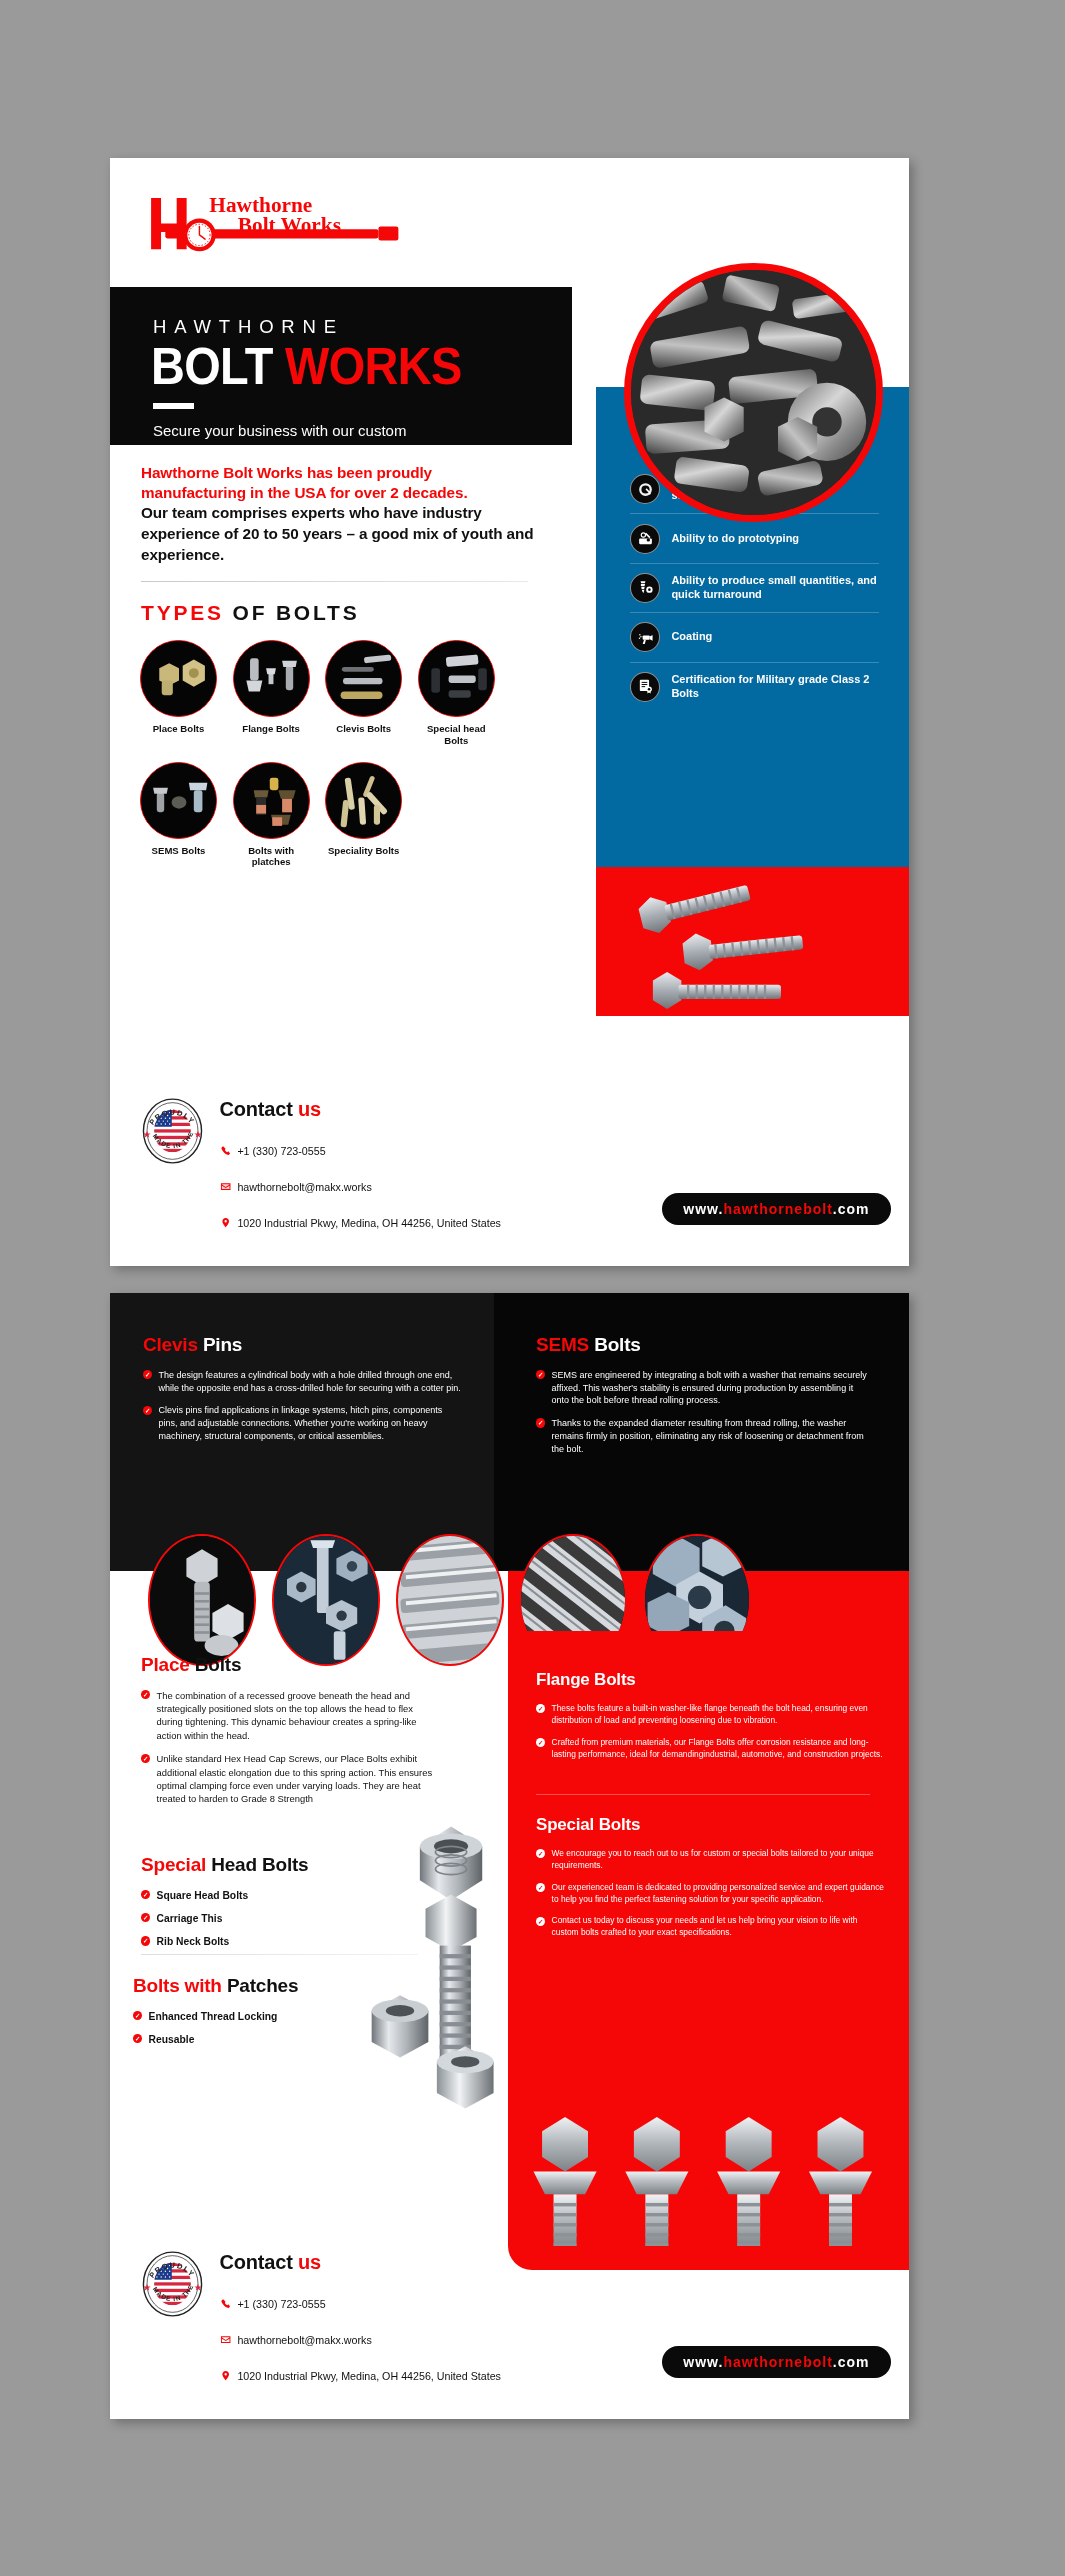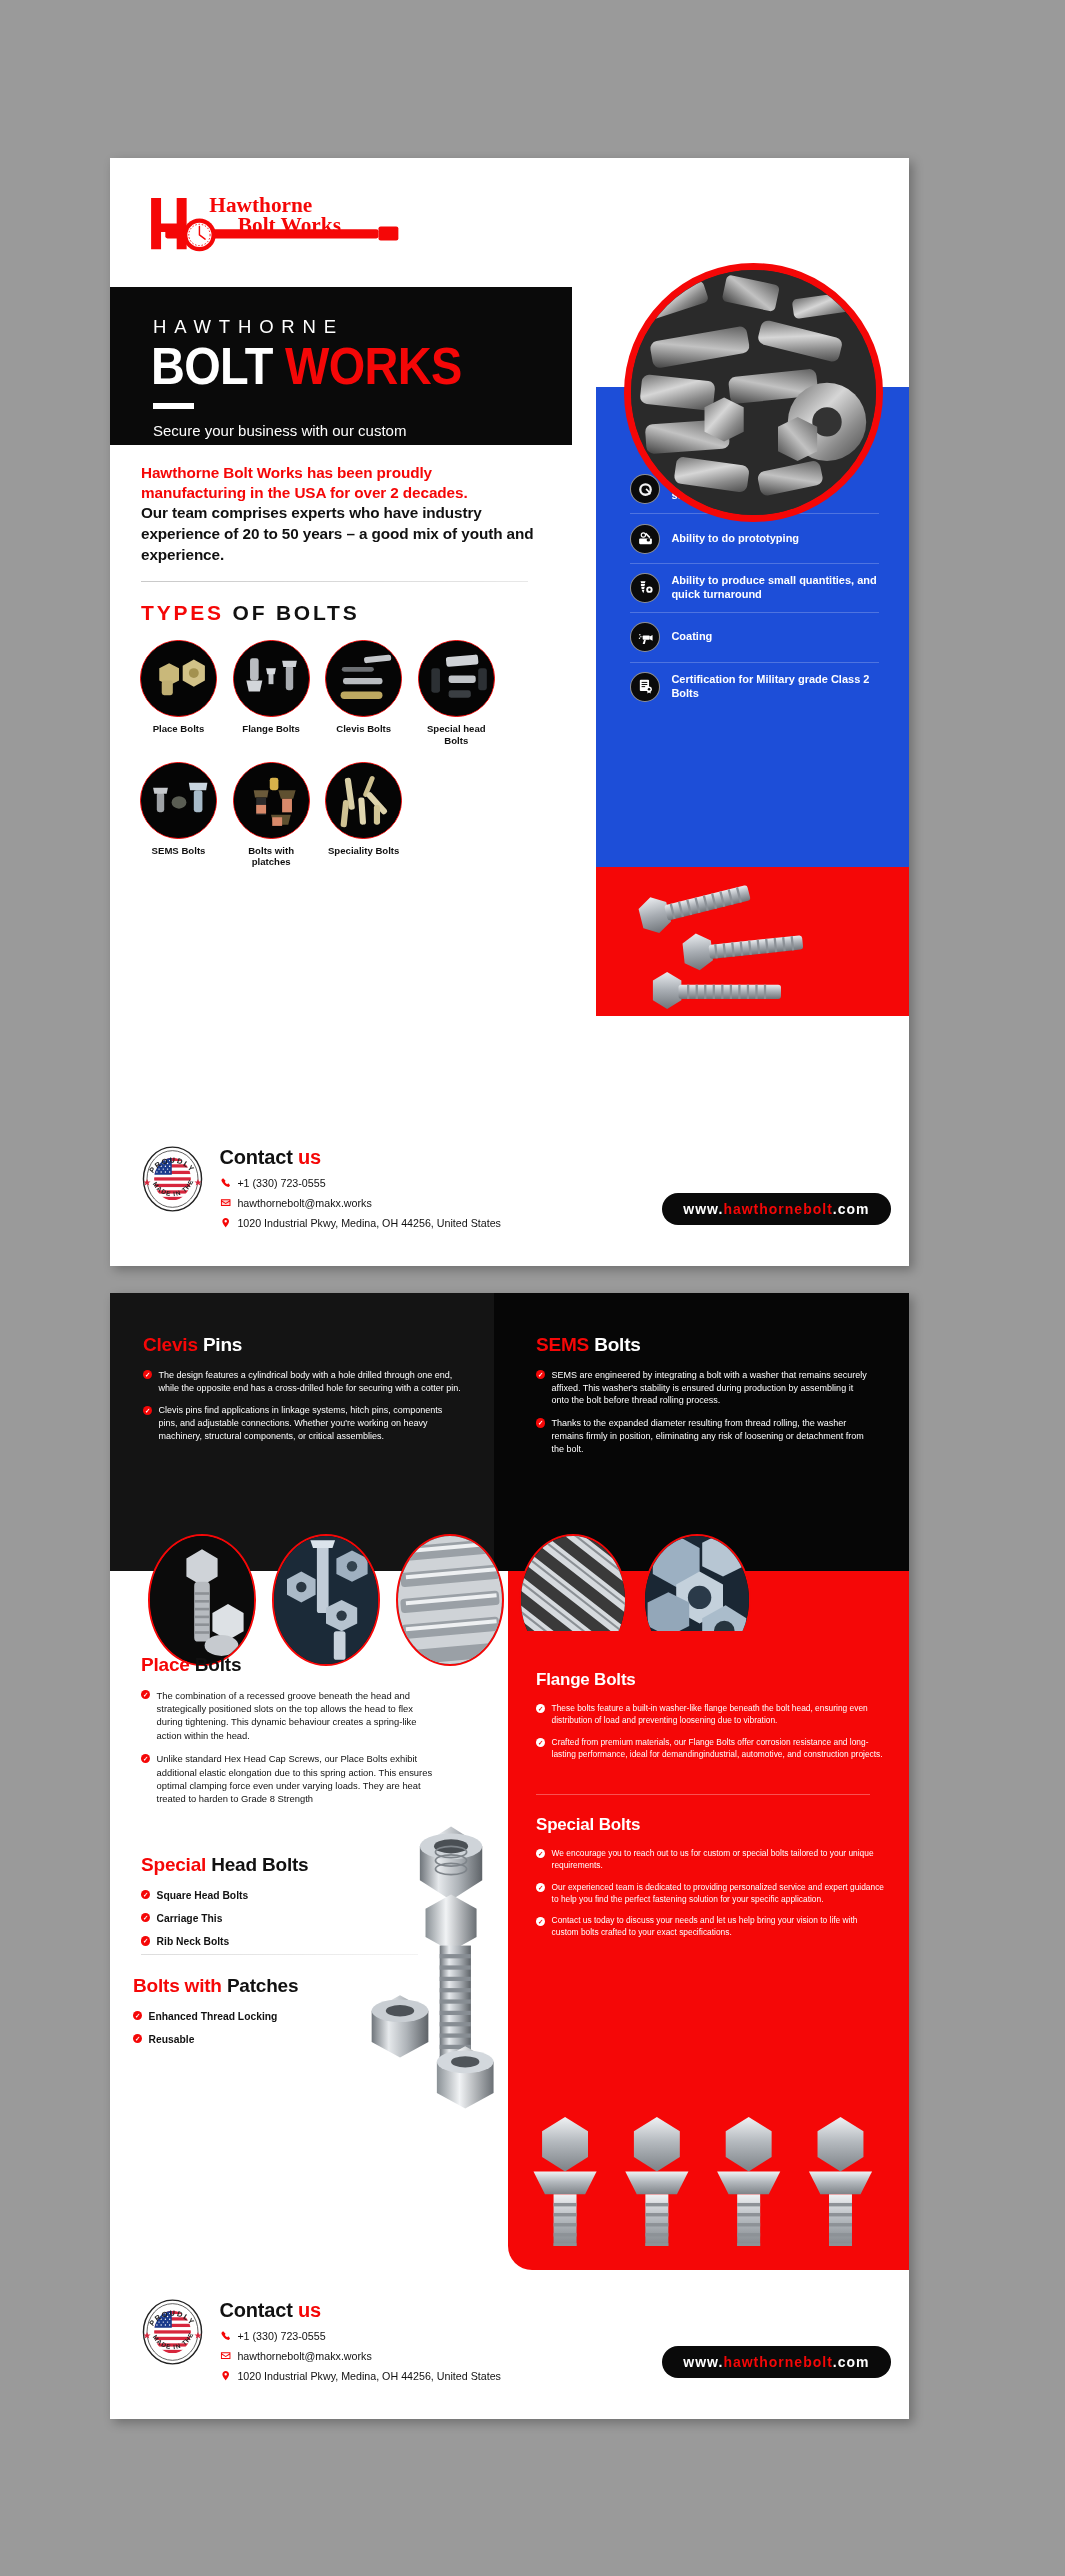--- a/index.html
+++ b/index.html
@@ -85,21 +85,21 @@
     border:1.8px solid #f50707; background:#050505; overflow:hidden;
     position:relative;
   }
   .bolt-label {
     margin-top:6.4px; font-size:9.6px; font-weight:800; color:#111; line-height:1.18;
   }
 
   
   .values-panel {
     position:absolute; right:0; top:229px; width:313px; height:629px;
-    background:#1d4ed8;
+    background:#0369a1;
   }
   .values-title {
     position:absolute; left:37px; top:37px;
     color:#fff; font-size:18px; font-weight:800; letter-spacing:2.8px;
   }
   .values-list { position:absolute; left:34px; top:78px; width:249px; }
   .value-row {
     display:flex; align-items:center; gap:11.4px;
     padding:9.2px 0;
   }
@@ -118,21 +118,21 @@
 
   
   .contact { position:absolute; left:31px; bottom:37px; width:455px; }
   .contact-inner { display:flex; align-items:flex-start; gap:15.6px; }
   .usa-seal { flex:0 0 auto; width:63px; height:68px; }
   .contact-body { padding-top:1.4px; }
   .contact-head { font-size:20px; font-weight:800; color:#111; letter-spacing:-0.2px; }
   .contact-head .r { color:#f50707; }
   .contact-line {
     display:flex; align-items:center; gap:6.4px;
-    margin-top:8px; font-size:10.7px; color:#111; font-weight:500;
+    margin-top:24px; font-size:10.7px; color:#111; font-weight:500;
   }
   .ci { width:11.4px; height:11.4px; flex:0 0 auto; }
 
   .url-pill {
     position:absolute; right:18.5px; bottom:41px;
     background:#0a0a0a; border-radius:18.5px; padding:7.8px 21px;
     font-size:14px; font-weight:800; letter-spacing:1px; color:#fff;
     white-space:nowrap;
   }
   .url-pill .r { color:#f50707; }

